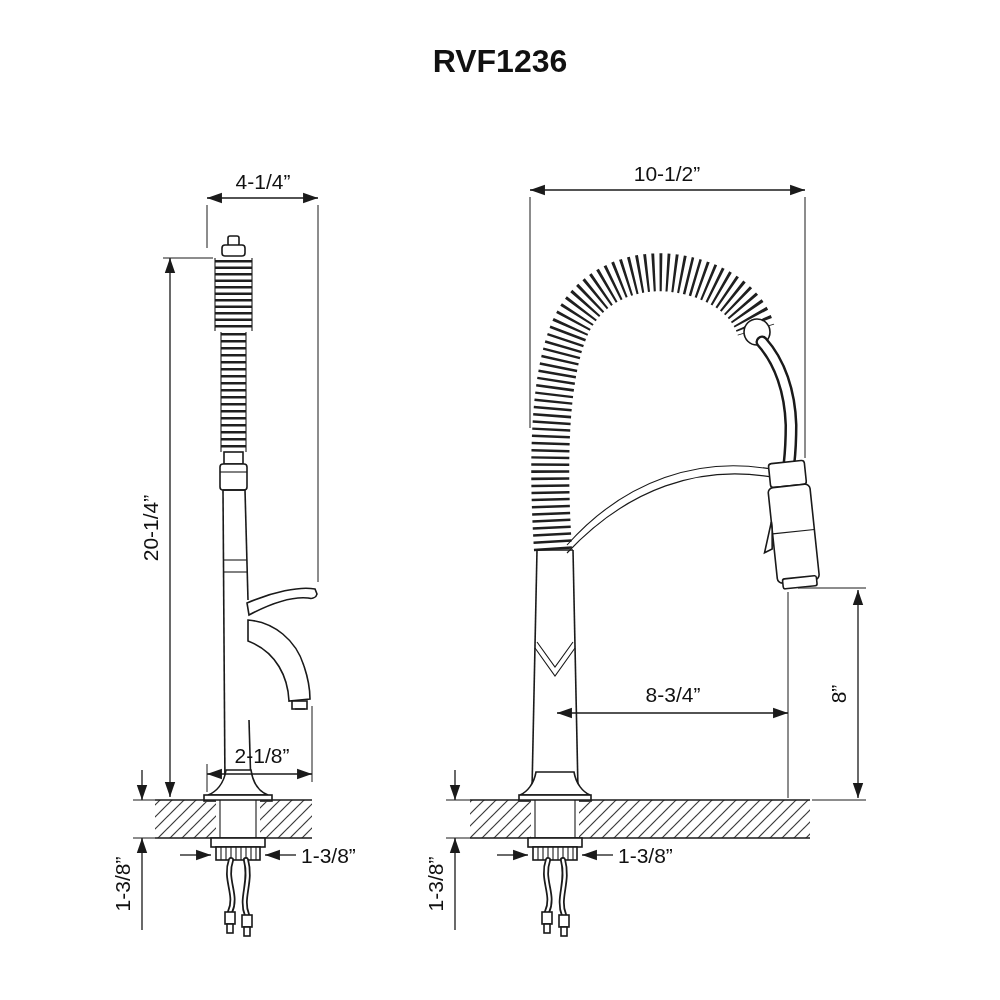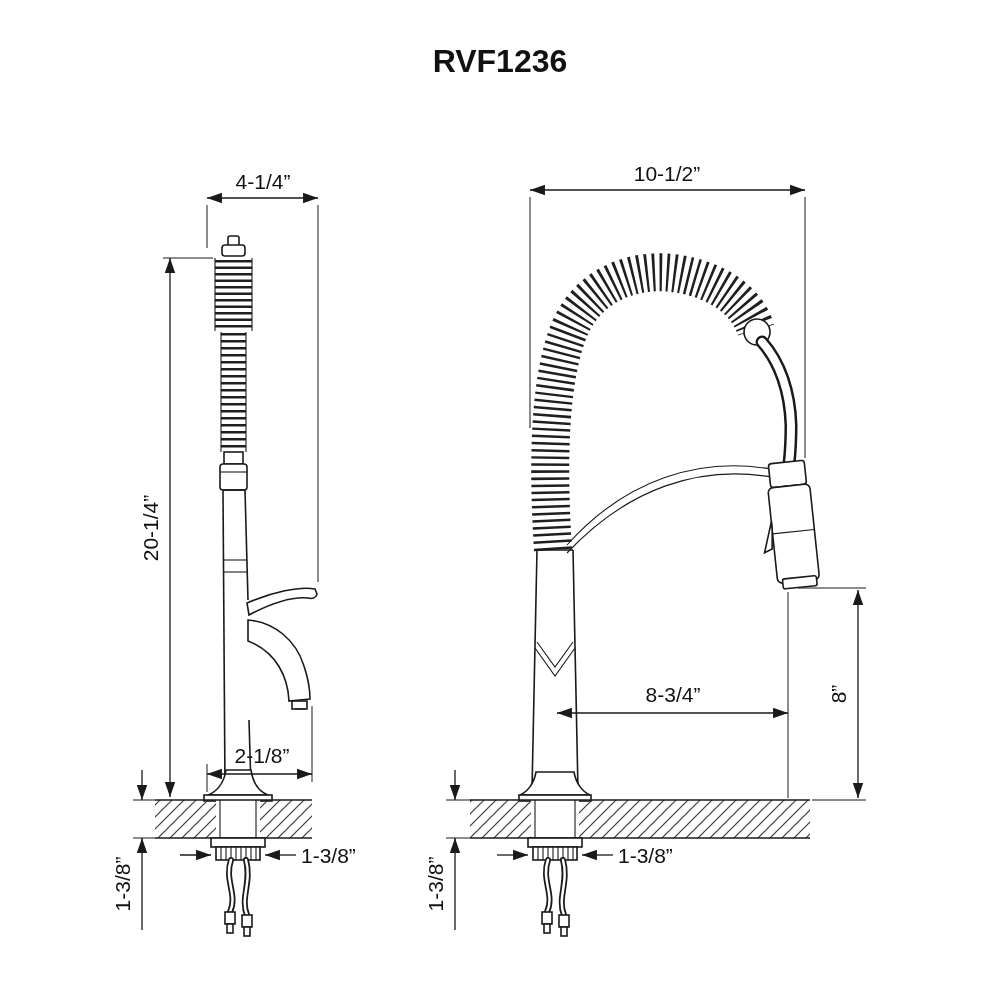--- a/index.html
+++ b/index.html
@@ -1,16 +1,16 @@
 <!DOCTYPE html>
 <html><head>
 <meta charset="utf-8">
 <style>
   html,body{margin:0;padding:0;background:#ffffff;}
-  .canvas{width:1000px;height:1000px;position:relative;background:#ffffff;overflow:hidden;border-radius:32px;}
+  .canvas{width:1000px;height:1000px;position:relative;background:#ffffff;overflow:hidden;}
   svg{display:block;}
   .title-text{font:bold 32px "Liberation Sans", sans-serif;fill:#111;}
   .dim-text{font:21px "Liberation Sans", sans-serif;fill:#111;}
   .outline{fill:#ffffff;stroke:#1a1a1a;stroke-width:1.6;}
   .stroke{fill:none;stroke:#1a1a1a;stroke-width:1.6;}
   .thin{fill:none;stroke:#1a1a1a;stroke-width:1.1;}
   .dimline{fill:none;stroke:#1a1a1a;stroke-width:1.3;}
   .extline{fill:none;stroke:#1a1a1a;stroke-width:1;}
   .coil{fill:none;stroke:#1f1f1f;stroke-linecap:butt;}
   .hosecore{fill:none;stroke:#1a1a1a;stroke-linecap:round;}

